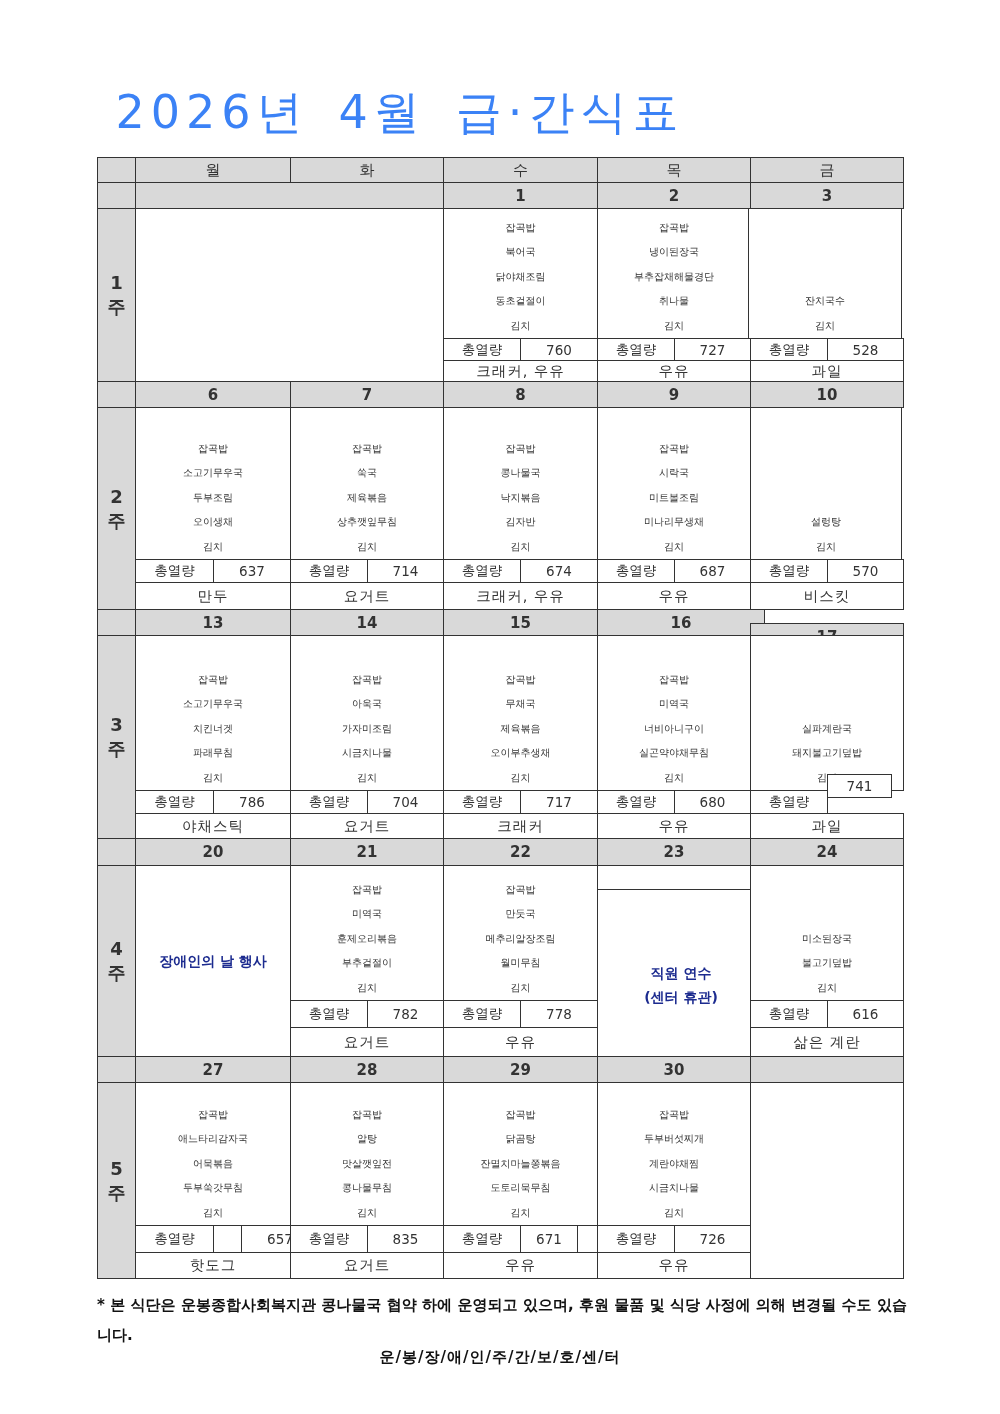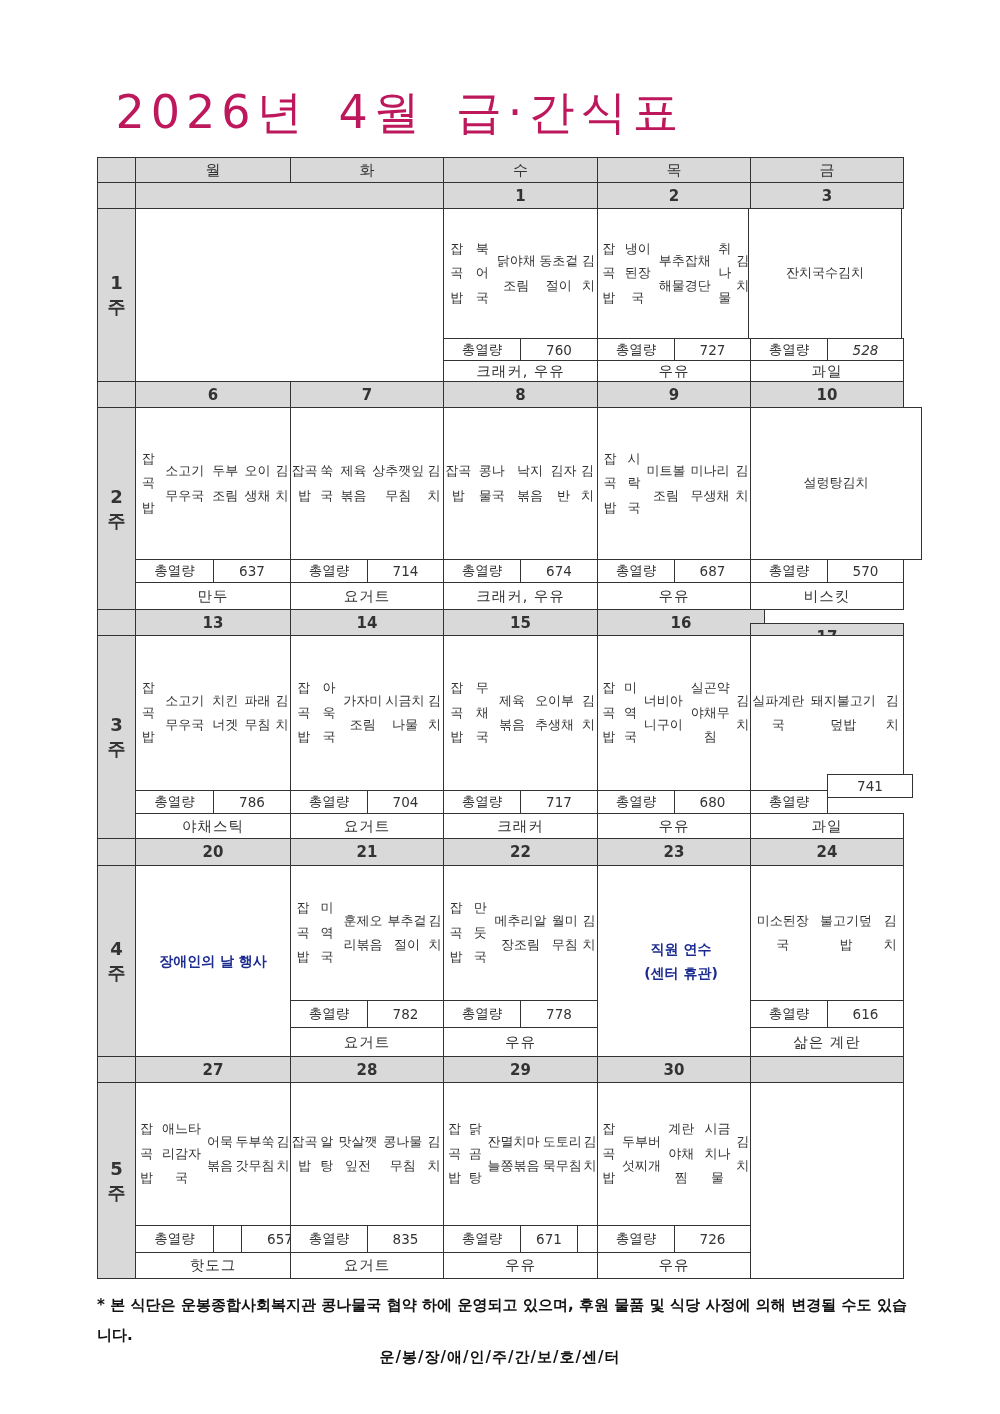--- a/index.html
+++ b/index.html
@@ -1,31 +1,31 @@
 <!DOCTYPE html>
 <html><head>
 <meta charset="utf-8">
 <style>
   html, body { margin:0; padding:0; background:#ffffff; }
   body { width:1000px; height:1414px; position:relative; overflow:hidden;
          font-family:"DejaVu Sans","Liberation Sans",sans-serif; color:#222; }
   .title { position:absolute; left:0; top:82px; width:800px; text-align:center;
-           font-size:46px; letter-spacing:6px; font-weight:400; color:#be185d;
+           font-size:46px; letter-spacing:6px; font-weight:400; color:#3b82f6;
            font-family:"DejaVu Sans",sans-serif; }
   .title .sp { display:inline-block; width:30px; }
   #grid { position:absolute; left:0; top:0; width:1000px; height:1414px; }
   .c { position:absolute; box-sizing:border-box; border:1px solid #333;
        display:flex; align-items:center; justify-content:center; text-align:center;
        font-size:14px; color:#333; background:#fff; }
   .gray { background:#d9d9d9; }
   .hdr { font-size:15px; color:#333; }
   .date { font-size:15px; font-weight:700; color:#333; }
   .wk { background:#d9d9d9; font-size:18px; font-weight:700; color:#333;
         flex-direction:column; line-height:24px; }
-  .menu { flex-direction:row; line-height:24.4px; font-size:13px; color:#333; }
+  .menu { flex-direction:column; line-height:24.4px; font-size:10px; color:#333;justify-content:flex-end; }
   .kcal-l, .kcal-v { font-size:13.5px; color:#333; }
   .snack { font-size:14.5px; color:#333; letter-spacing:1px; }
   .event { flex-direction:column; color:#1c2b8f; font-weight:700; font-size:14px; line-height:24px; }
   .note { position:absolute; left:97px; top:1290px; width:810px; font-size:15px;
           font-weight:700; line-height:30px; color:#111; text-align:justify; }
   .org { position:absolute; left:0; top:1348px; width:1000px; text-align:center;
          font-size:15px; font-weight:700; color:#111; letter-spacing:1px; }
 </style>
 </head>
 <body>
@@ -69,21 +69,21 @@
     </div>
     <div class="c kcal-l" style="left: 597px; top: 338px; width: 78px; height: 23px;">총열량</div>
     <div class="c kcal-v" style="left: 674px; top: 338px; width: 77px; height: 23px;">727</div>
     <div class="c snack" style="left: 597px; top: 360px; width: 154px; height: 22px;">우유</div>
     <div class="c gray date" style="left: 750px; top: 182px; width: 154px; height: 27px;">3</div>
     <div class="c menu" style="left: 748px; top: 208px; width: 154px; height: 131px;">
       <span>잔치국수</span>
       <span>김치</span>
     </div>
     <div class="c kcal-l" style="left: 750px; top: 338px; width: 78px; height: 23px;">총열량</div>
-    <div class="c kcal-v" style="left: 827px; top: 338px; width: 77px; height: 23px; font-style: italic;">528</div>
+    <div class="c kcal-v" style="left: 827px; top: 338px; width: 77px; height: 23px;">528</div>
     <div class="c snack" style="left: 750px; top: 360px; width: 154px; height: 22px;">과일</div>
     <div class="c gray" style="left: 97px; top: 381px; width: 39px; height: 27px;"></div>
     <div class="c wk" style="left: 97px; top: 407px; width: 39px; height: 203px;">
       <span>2</span>
       <span>주</span>
     </div>
     <div class="c gray date" style="left: 135px; top: 381px; width: 156px; height: 27px;">6</div>
     <div class="c menu" style="left: 135px; top: 407px; width: 156px; height: 153px;">
       <span>잡곡밥</span>
       <span>소고기무우국</span>
@@ -121,21 +121,21 @@
       <span>잡곡밥</span>
       <span>시락국</span>
       <span>미트볼조림</span>
       <span>미나리무생채</span>
       <span>김치</span>
     </div>
     <div class="c kcal-l" style="left: 597px; top: 559px; width: 78px; height: 24px;">총열량</div>
     <div class="c kcal-v" style="left: 674px; top: 559px; width: 77px; height: 24px;">687</div>
     <div class="c snack" style="left: 597px; top: 582px; width: 154px; height: 28px;">우유</div>
     <div class="c gray date" style="left: 750px; top: 381px; width: 154px; height: 27px;">10</div>
-    <div class="c menu" style="left: 750px; top: 407px; width: 172px; height: 153px; font-family: Liberation Serif, serif;">
+    <div class="c menu" style="left: 750px; top: 407px; width: 152px; height: 153px; font-family: Liberation Serif, serif;">
       <span>설렁탕</span>
       <span>김치</span>
     </div>
     <div class="c kcal-l" style="left: 750px; top: 559px; width: 78px; height: 24px;">총열량</div>
     <div class="c kcal-v" style="left: 827px; top: 559px; width: 77px; height: 24px;">570</div>
     <div class="c snack" style="left: 750px; top: 582px; width: 154px; height: 28px;">비스킷</div>
     <div class="c gray" style="left: 97px; top: 609px; width: 39px; height: 27px;"></div>
     <div class="c wk" style="left: 97px; top: 635px; width: 39px; height: 204px;">
       <span>3</span>
       <span>주</span>
@@ -184,21 +184,21 @@
     <div class="c kcal-l" style="left: 597px; top: 790px; width: 78px; height: 24px;">총열량</div>
     <div class="c kcal-v" style="left: 674px; top: 790px; width: 77px; height: 24px;">680</div>
     <div class="c snack" style="left: 597px; top: 813px; width: 154px; height: 26px;">우유</div>
     <div class="c gray date" style="left: 750px; top: 609px; width: 154px; height: 27px; margin-top: 14px;">17</div>
     <div class="c menu" style="left: 750px; top: 635px; width: 154px; height: 156px;">
       <span>실파계란국</span>
       <span>돼지불고기덮밥</span>
       <span>김치</span>
     </div>
     <div class="c kcal-l" style="left: 750px; top: 790px; width: 78px; height: 24px;">총열량</div>
-    <div class="c kcal-v" style="left: 827px; top: 774px; width: 86px; height: 24px; text-align: right;">741</div>
+    <div class="c kcal-v" style="left: 827px; top: 774px; width: 65px; height: 24px; text-align: right;">741</div>
     <div class="c snack" style="left: 750px; top: 813px; width: 154px; height: 26px;">과일</div>
     <div class="c gray" style="left: 97px; top: 838px; width: 39px; height: 28px;"></div>
     <div class="c wk" style="left: 97px; top: 865px; width: 39px; height: 192px;">
       <span>4</span>
       <span>주</span>
     </div>
     <div class="c gray date" style="left: 135px; top: 838px; width: 156px; height: 28px;">20</div>
     <div class="c event" style="left: 135px; top: 865px; width: 156px; height: 192px;">
       <span>장애인의 날 행사</span>
     </div>
@@ -218,21 +218,21 @@
       <span>잡곡밥</span>
       <span>만둣국</span>
       <span>메추리알장조림</span>
       <span>월미무침</span>
       <span>김치</span>
     </div>
     <div class="c kcal-l" style="left: 443px; top: 1000px; width: 78px; height: 28px;">총열량</div>
     <div class="c kcal-v" style="left: 520px; top: 1000px; width: 78px; height: 28px;">778</div>
     <div class="c snack" style="left: 443px; top: 1027px; width: 155px; height: 30px;">우유</div>
     <div class="c gray date" style="left: 597px; top: 838px; width: 154px; height: 28px;">23</div>
-    <div class="c event" style="left: 597px; top: 865px; width: 168px; height: 192px;">
+    <div class="c event" style="left: 597px; top: 889px; width: 168px; height: 192px;">
       <span>직원 연수</span>
       <span>(센터 휴관)</span>
     </div>
     <div class="c gray date" style="left: 750px; top: 838px; width: 154px; height: 28px;">24</div>
     <div class="c menu" style="left: 750px; top: 865px; width: 154px; height: 136px;">
       <span>미소된장국</span>
       <span>불고기덮밥</span>
       <span>김치</span>
     </div>
     <div class="c kcal-l" style="left: 750px; top: 1000px; width: 78px; height: 28px;">총열량</div>

